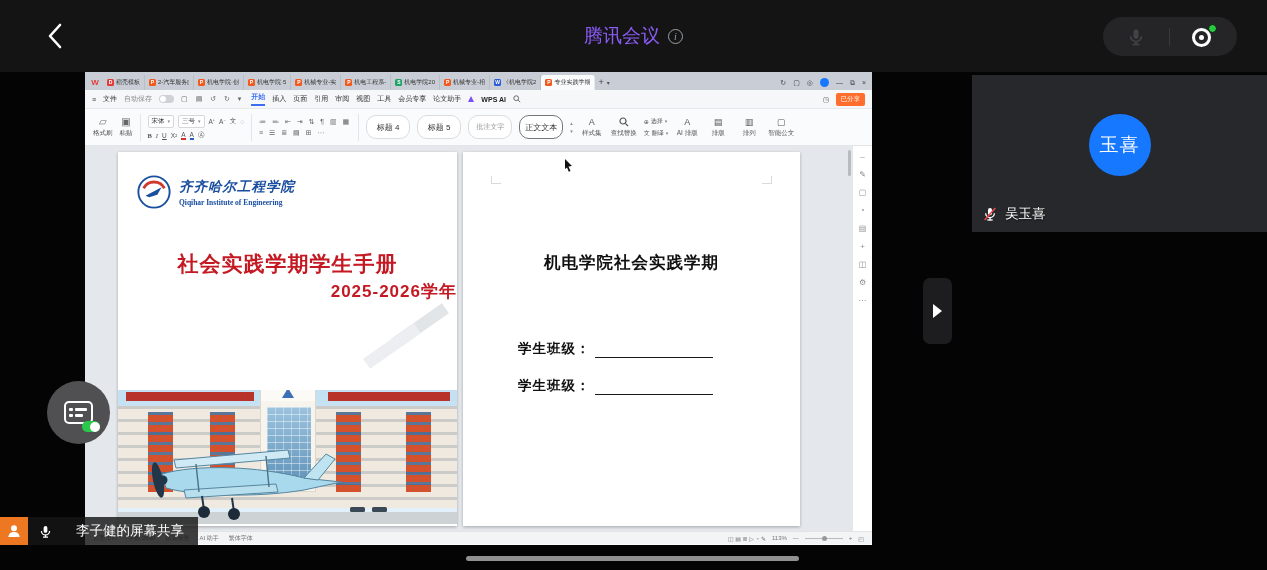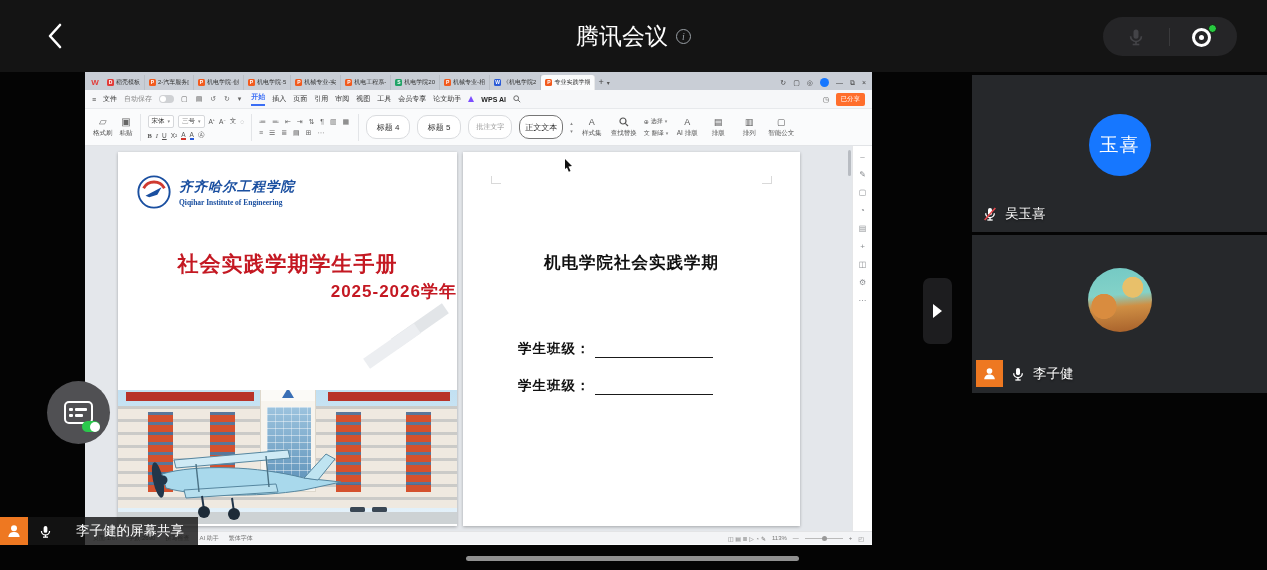--- a/index.html
+++ b/index.html
@@ -3,21 +3,21 @@
 <meta charset="utf-8">
 <style>
   *{margin:0;padding:0;box-sizing:border-box}
   body{background:#000;font-family:"Liberation Sans",sans-serif}
   .stage{position:relative;width:1267px;height:570px;background:#040404;overflow:hidden}
 
   
   .topbar{position:absolute;left:0;top:0;width:1267px;height:72px;background:#141414}
   .back-btn{position:absolute;left:40px;top:22px;width:30px;height:30px;background:none;border:none;cursor:pointer}
   .title-wrap{position:absolute;left:0;right:0;top:0;height:72px;display:flex;align-items:center;justify-content:center;gap:8px}
-  .meeting-title{color:#ffffff;font-size:23px}
+  .meeting-title{color:#8b5cf6;font-size:19px}
   .info-icon{width:15px;height:15px;border:1.4px solid #9aa0a6;border-radius:50%;color:#9aa0a6;font-size:10px;line-height:13px;text-align:center;font-family:"Liberation Serif",serif;font-style:italic}
   .av-pill{position:absolute;right:30px;top:17px;width:134px;height:39px;background:#252527;border-radius:20px;display:flex;align-items:center;justify-content:space-evenly}
   .pill-divider{width:1px;height:18px;background:#3a3a3c}
   .rec-wrap{position:relative;width:22px;height:22px}
   .rec-ring{position:absolute;left:0;top:2px;width:19px;height:19px;border:3px solid #fff;border-radius:50%}
   .rec-dot{position:absolute;left:7px;top:9px;width:5px;height:5px;background:#fff;border-radius:50%}
   .rec-green{position:absolute;right:-3px;top:-2px;width:9px;height:9px;background:#27c93f;border-radius:50%;border:1.5px solid #141414}
 
   
   .share{position:absolute;left:85px;top:72px;width:787px;height:473px;background:#fbfcfd;overflow:hidden}
@@ -494,34 +494,16 @@
           <rect x="9" y="3" width="6" height="11" rx="3" fill="#fff"></rect>
           <path d="M5.5 11a6.5 6.5 0 0 0 13 0" stroke="#fff" stroke-width="2" fill="none"></path>
           <line x1="12" y1="17.5" x2="12" y2="21" stroke="#fff" stroke-width="2"></line>
           <line x1="8" y1="21" x2="16" y2="21" stroke="#fff" stroke-width="2"></line>
           <line x1="4" y1="21" x2="20" y2="3" stroke="#e5484d" stroke-width="2.4"></line>
         </svg>
       <span class="p-name">吴玉喜</span>
     </div>
   </div>
 
-  <div class="tile t2">
-    <div class="avatar av2"></div>
-    <div class="name-row with-badge">
-      <span class="p-badge">
-        <svg width="15" height="15" viewBox="0 0 24 24">
-            <circle cx="12" cy="8" r="4.5" fill="#fff"></circle>
-            <path d="M3.5 21 C4 15.5 8 13.5 12 13.5 C16 13.5 20 15.5 20.5 21 Z" fill="#fff"></path>
-          </svg>
-      </span>
-      <svg width="16" height="16" viewBox="0 0 24 24">
-          <rect x="9" y="3" width="6" height="11" rx="3" fill="#fff"></rect>
-          <path d="M5.5 11a6.5 6.5 0 0 0 13 0" stroke="#fff" stroke-width="2" fill="none"></path>
-          <line x1="12" y1="17.5" x2="12" y2="21" stroke="#fff" stroke-width="2"></line>
-          <line x1="8" y1="21" x2="16" y2="21" stroke="#fff" stroke-width="2"></line>
-        </svg>
-      <span class="p-name">李子健</span>
-    </div>
-  </div>
 
 
   <div class="hscrollbar"></div>
 </div>
 
 </body></html>

